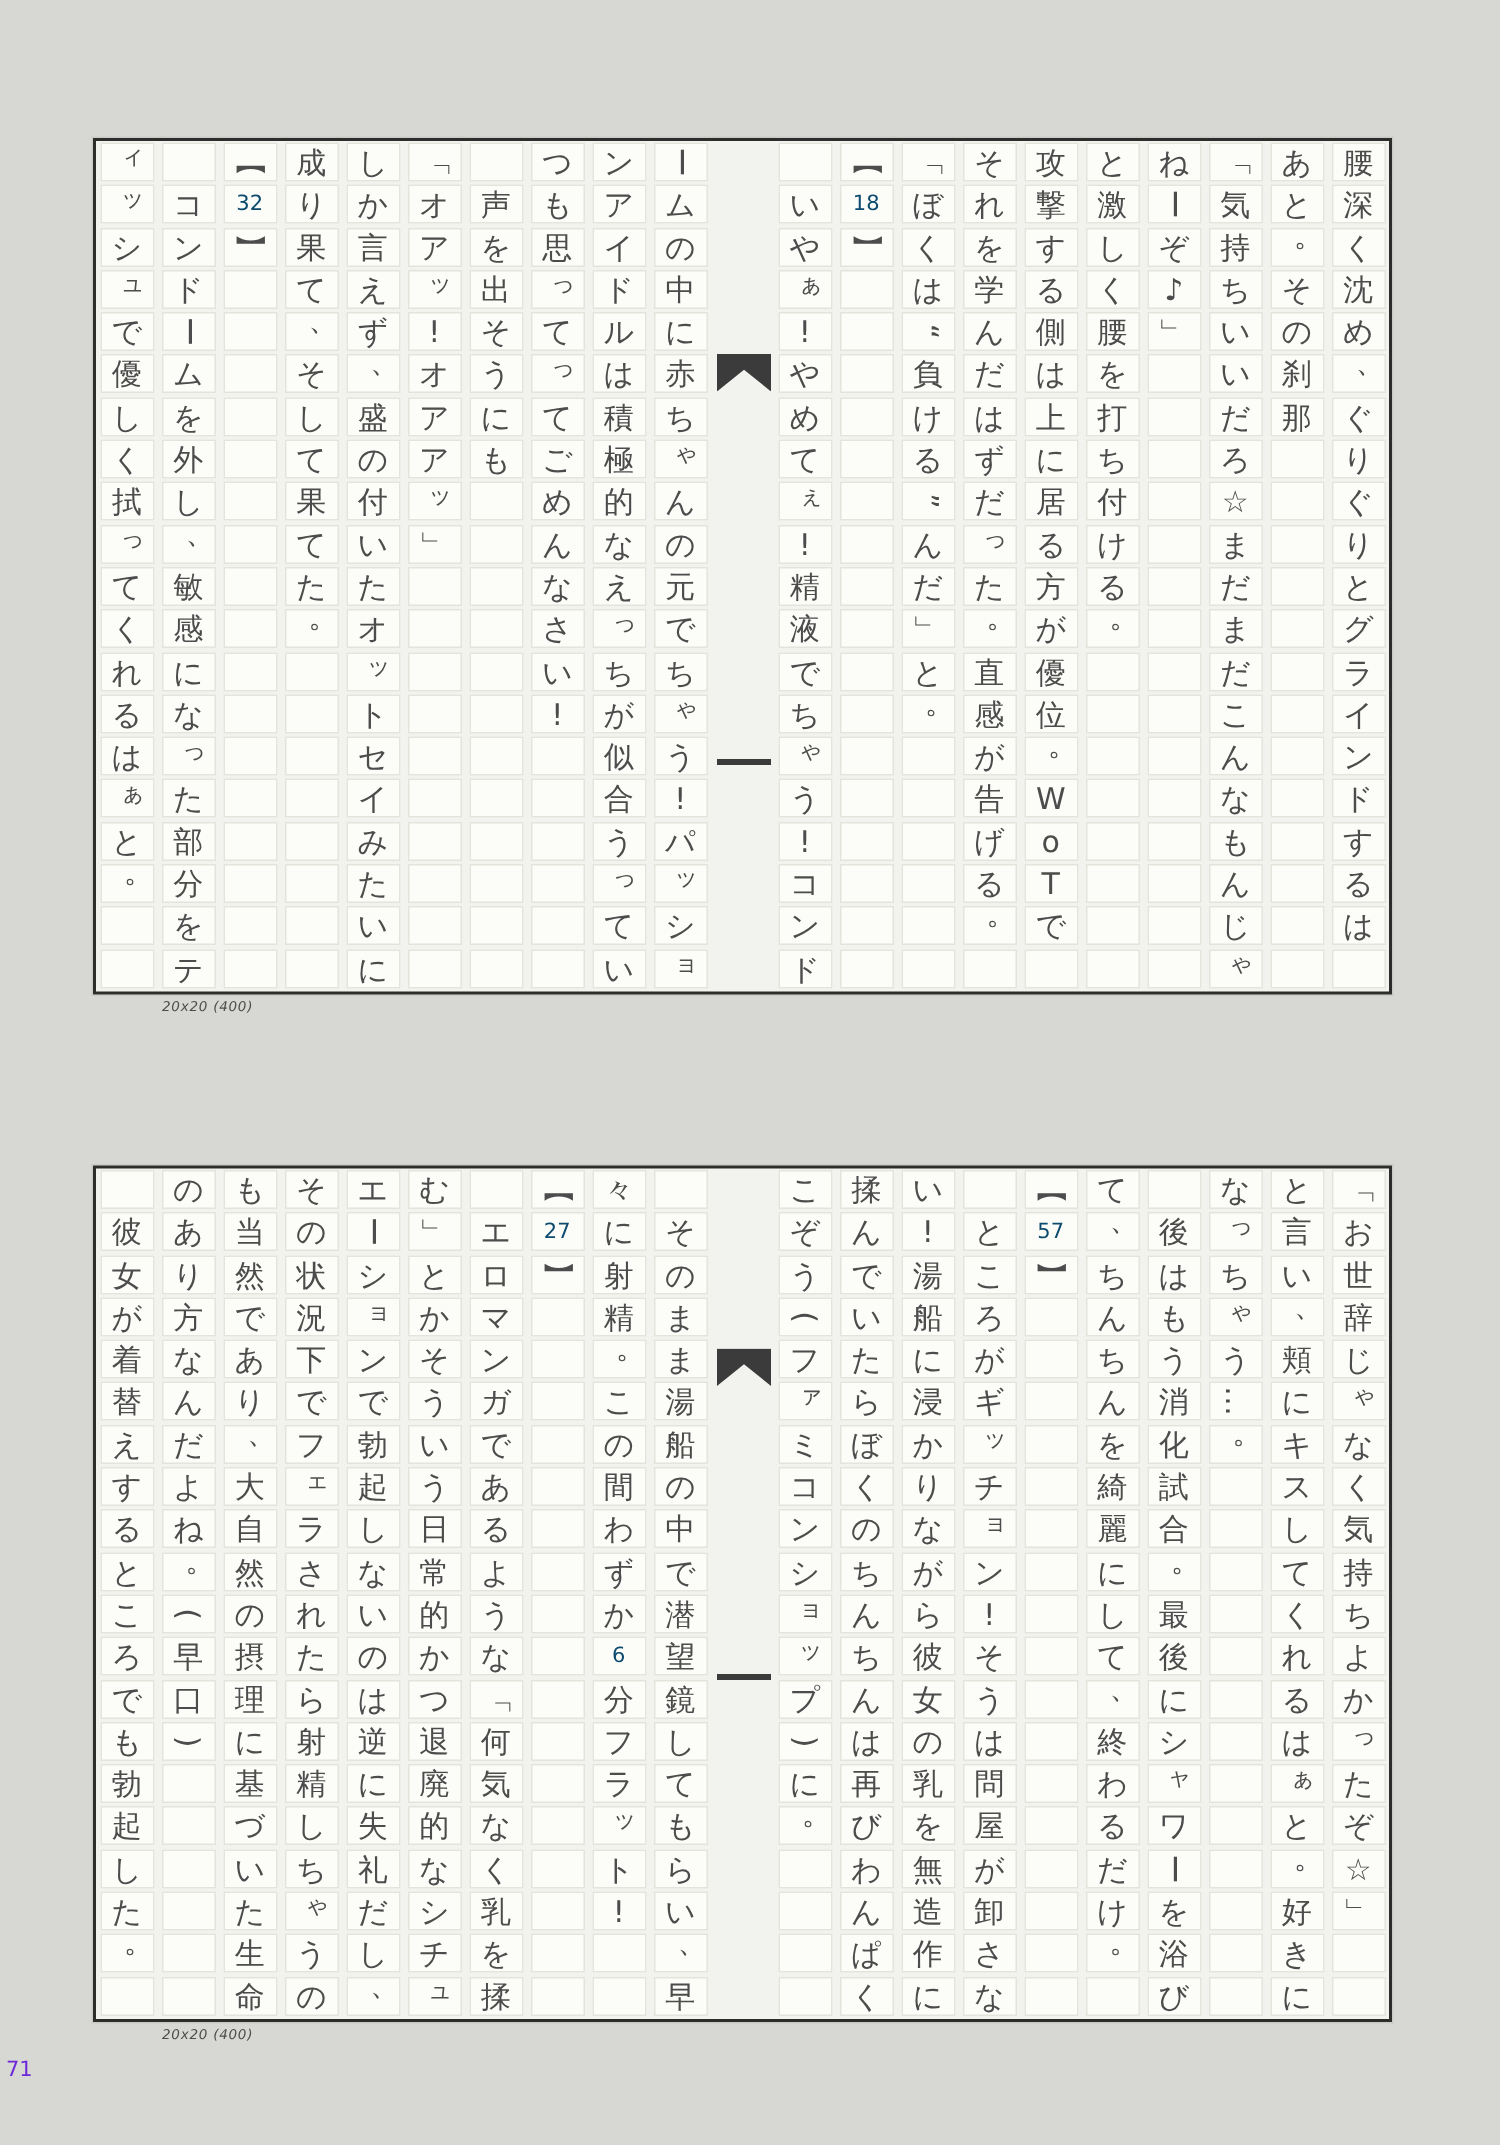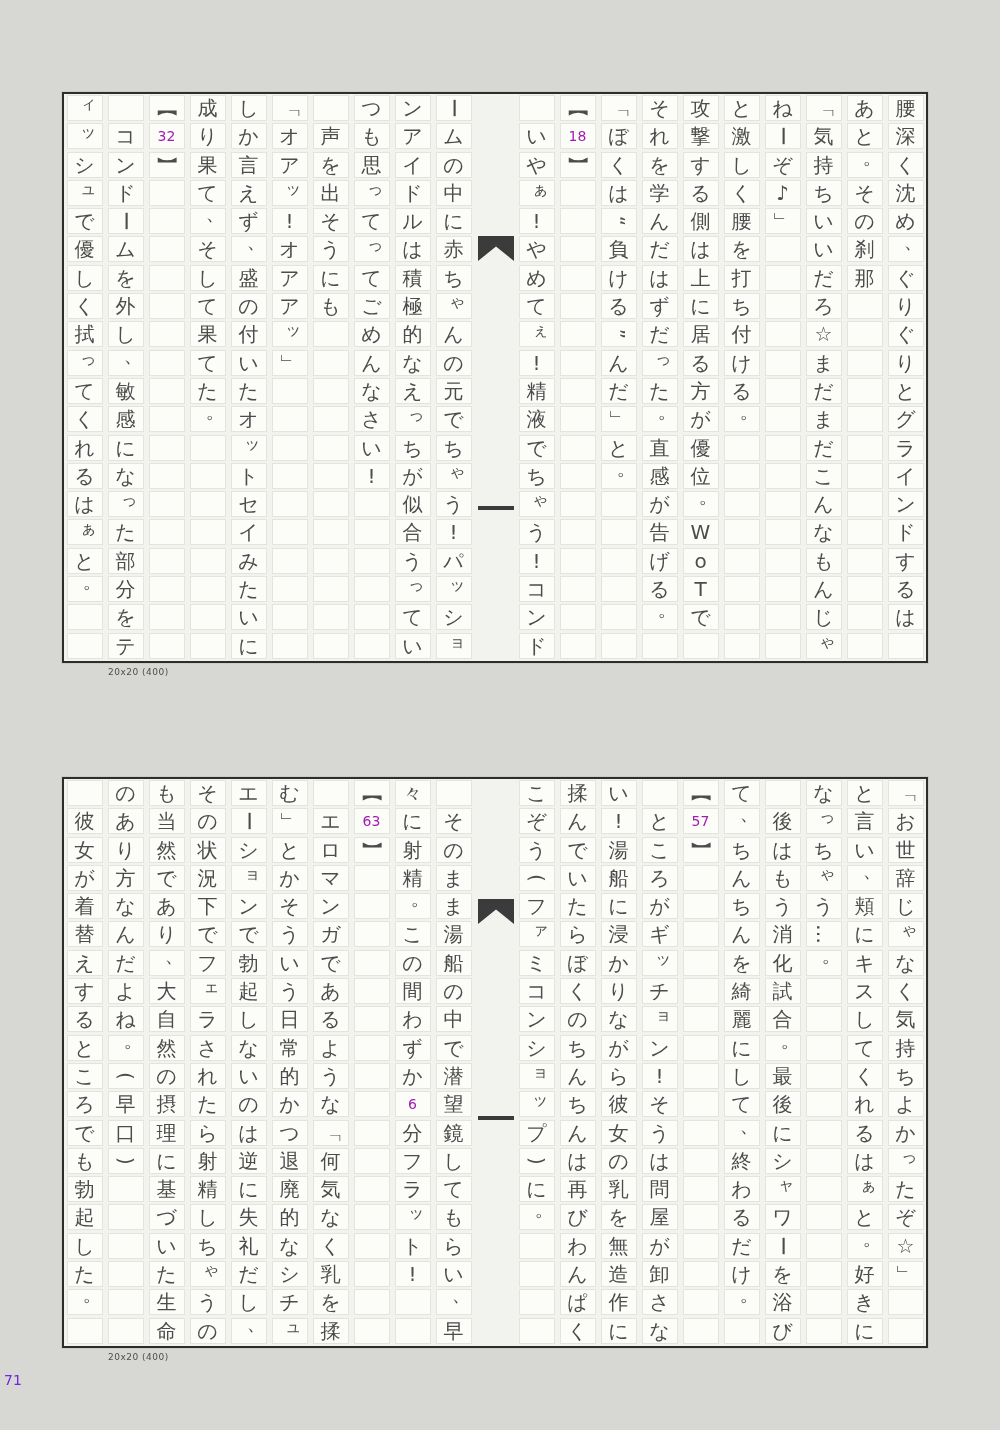--- a/index.html
+++ b/index.html
@@ -26,36 +26,37 @@
     width:36px;height:26px;margin-bottom:2.3px;
     background:#fcfcf9;border:1px solid #e3e5dc;box-sizing:border-box;
     display:flex;align-items:center;justify-content:center;
     font-size:20px;line-height:1;color:#4c4c4c;
     overflow:visible;white-space:nowrap;
   }
   .cell.rot{ }
   .cell.rot span{display:block;transform:rotate(90deg);}
   .cell.sm span{display:block;font-size:16px;transform:translate(4px,-4px);}
   .cell.pu span{display:block;transform:translate(8px,-8px);}
-  .cell.num span{display:block;font-size:14px;letter-spacing:0px;color:#a21caf;}
+  .cell.num span{display:block;font-size:14px;letter-spacing:0px;color:#0c4a6e;}
   .cell span{display:block;}
   .gyobi{width:40px;margin:0 2px;position:relative;align-self:stretch;}
   .gyobi .flag{
     position:absolute;left:2px;width:36px;height:25px;background:#3b3b3b;
     clip-path:polygon(0 0,100% 0,100% 100%,50% 42%,0 100%);
   }
   .gyobi .bar{position:absolute;left:2px;width:36px;height:4px;background:#3b3b3b;}
   .panel.top .flag{top:141px}
   .panel.top .bar{top:411px}
   .panel.bottom .flag{top:119px}
   .panel.bottom .bar{top:336px}
   .sheet-label{
     position:absolute;left:44px;bottom:-16px;
     font-size:9px;color:#4d4d4d;letter-spacing:0.5px;
     font-family:"DejaVu Sans",sans-serif;
+    font-style:italic;
   }
   .pageno{
     position:absolute;left:4px;top:1372px;
     font-size:14px;color:#6d28d9;
   }
 </style>
 </head>
 <body>
 
 <div class="page">
@@ -1734,21 +1735,21 @@
             <span>!</span>
           </div>
           <div class="cell"></div>
           <div class="cell"></div>
         </div>
         <div class="col">
           <div class="cell rot">
             <span>【</span>
           </div>
           <div class="cell num">
-            <span>63</span>
+            <span>27</span>
           </div>
           <div class="cell rot">
             <span>】</span>
           </div>
           <div class="cell"></div>
           <div class="cell"></div>
           <div class="cell"></div>
           <div class="cell"></div>
           <div class="cell"></div>
           <div class="cell"></div>

